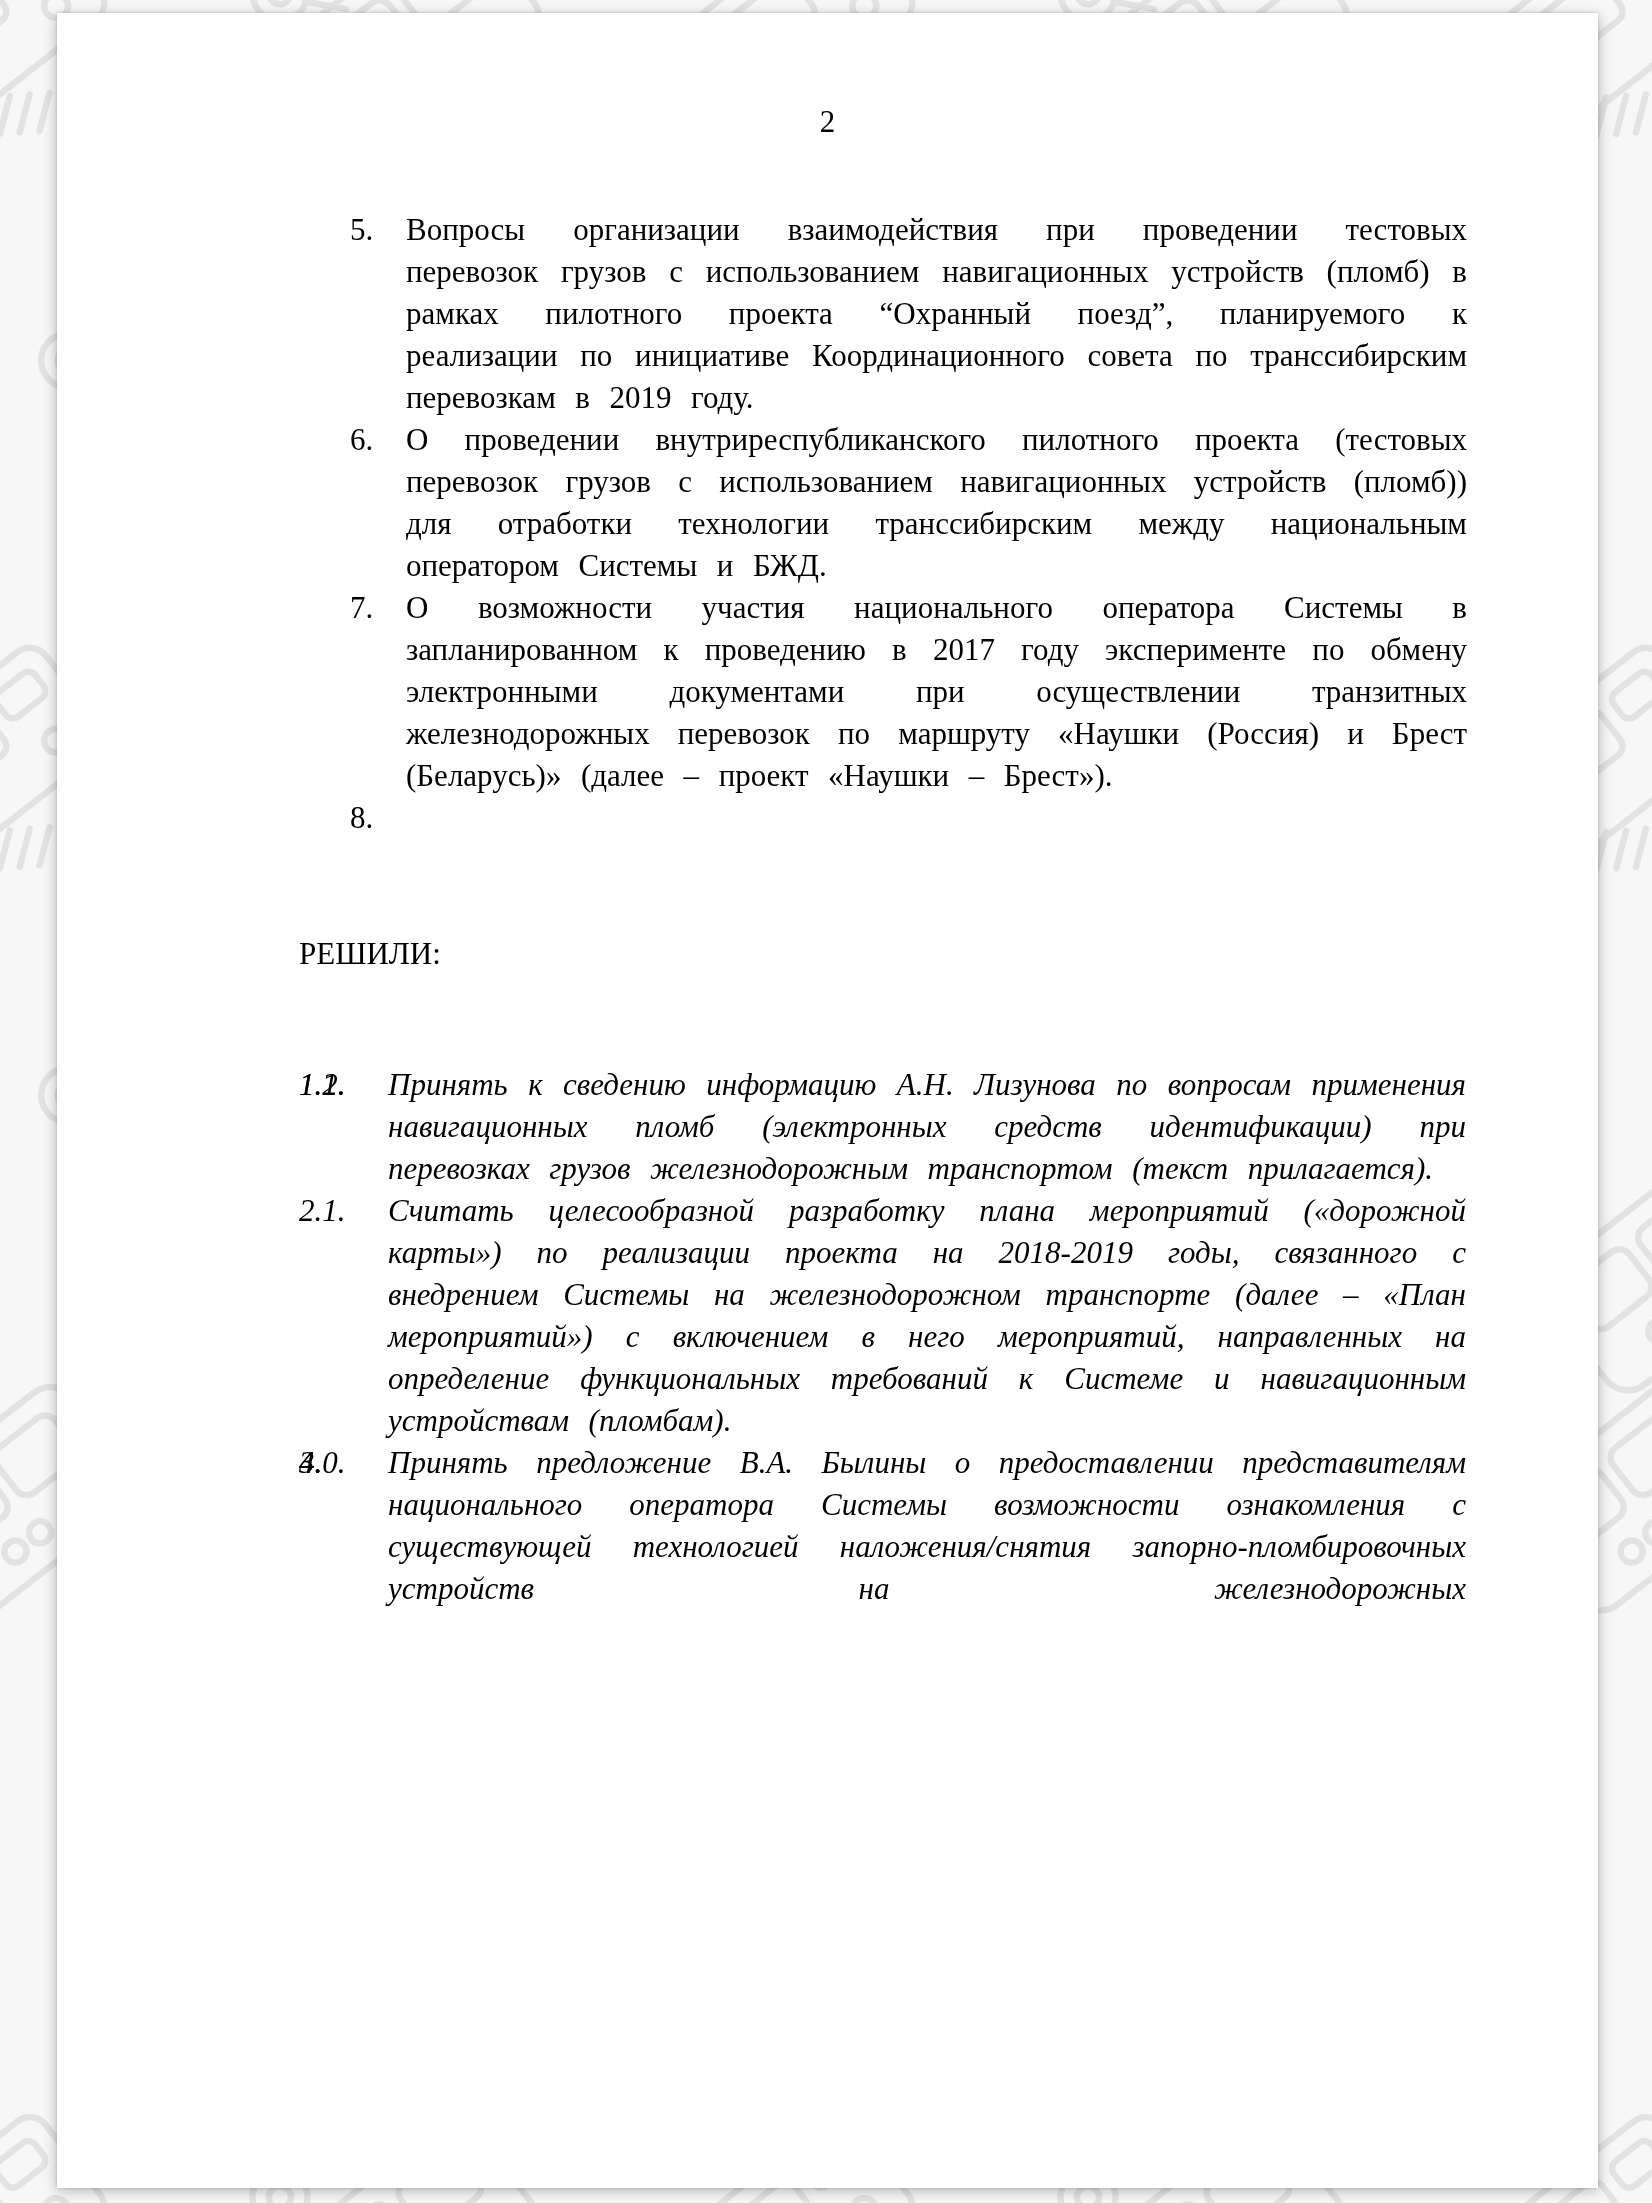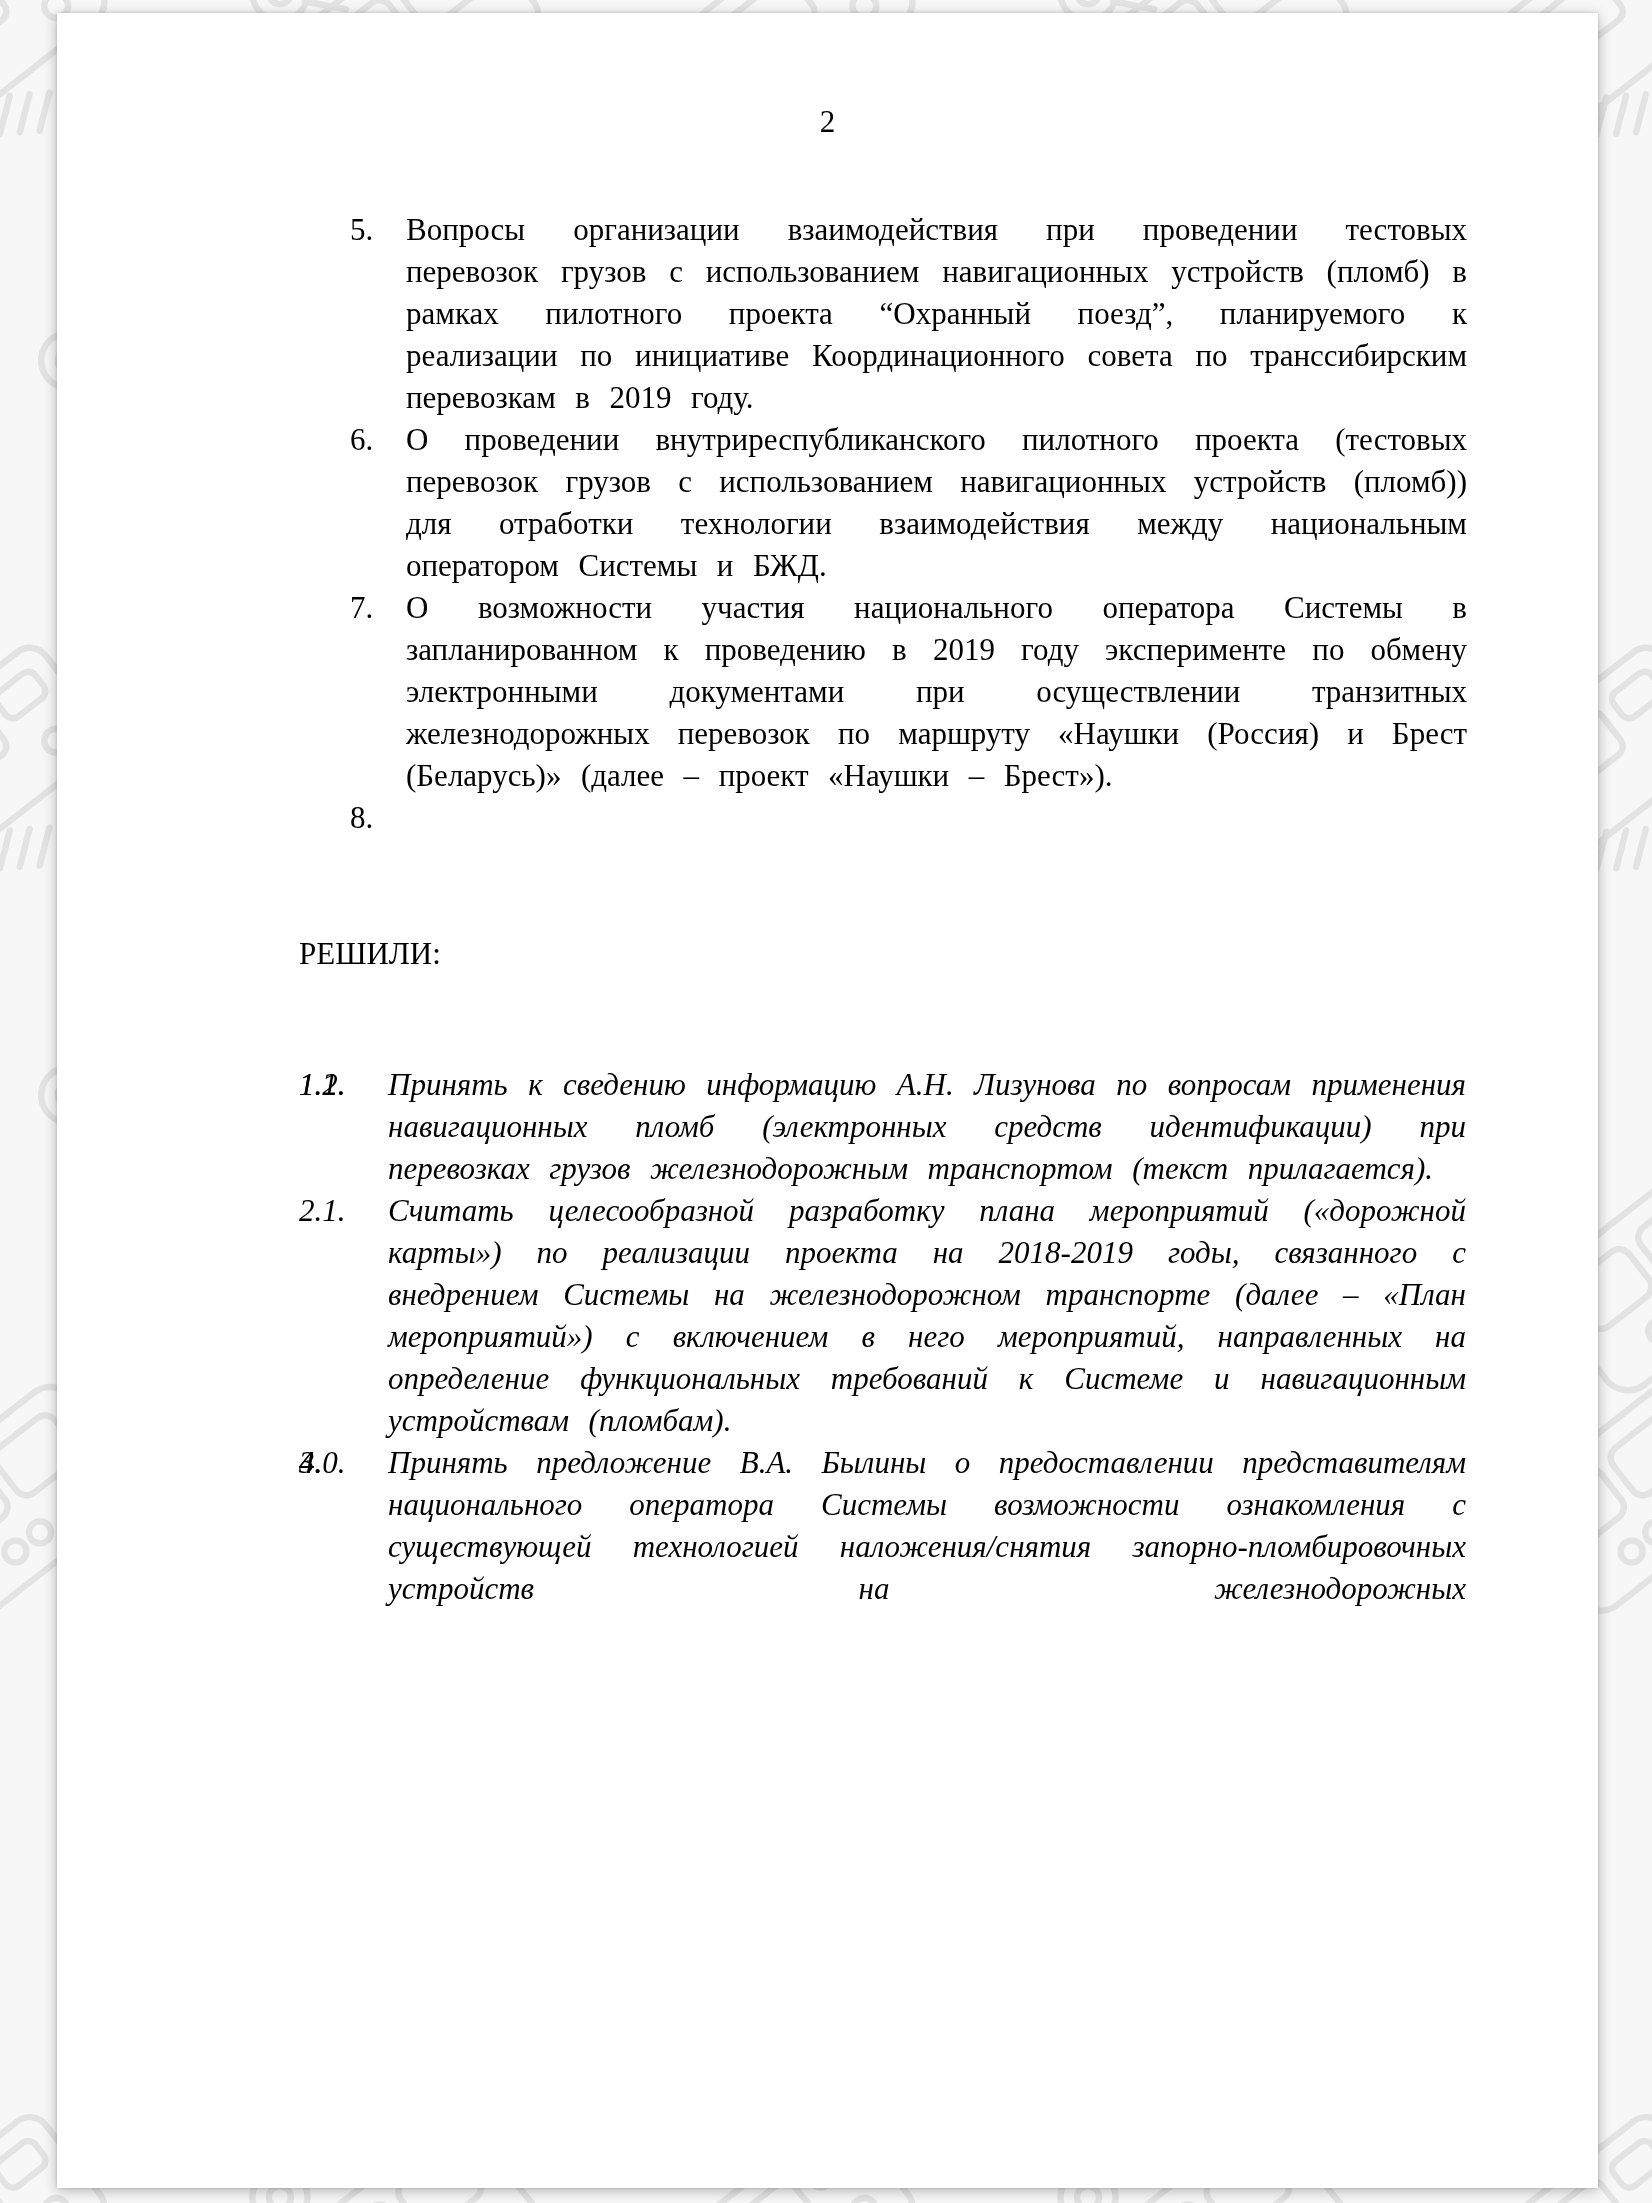--- a/index.html
+++ b/index.html
@@ -98,24 +98,24 @@
 
 <div class="page">
 
   <div class="pageno">2</div>
 
   <div class="textblock list-agenda">
     <div class="item">
       <span class="num">5.</span><span>Вопросы организации взаимодействия при проведении тестовых перевозок грузов с использованием навигационных устройств (пломб) в рамках пилотного проекта “Охранный поезд”, планируемого к реализации по инициативе Координационного совета по транссибирским перевозкам в 2019 году.</span>
     </div>
     <div class="item">
-      <span class="num">6.</span><span>О проведении внутриреспубликанского пилотного проекта (тестовых перевозок грузов с использованием навигационных устройств (пломб)) для отработки технологии взаимодействия между национальным оператором Системы и БЖД.</span>
+      <span class="num">6.</span><span>О проведении внутриреспубликанского пилотного проекта (тестовых перевозок грузов с использованием навигационных устройств (пломб)) для отработки технологии транссибирским между национальным оператором Системы и БЖД.</span>
     </div>
     <div class="item">
-      <span class="num">7.</span><span>О возможности участия национального оператора Системы в запланированном к проведению в 2019 году эксперименте по обмену электронными документами при осуществлении транзитных железнодорожных перевозок по маршруту «Наушки (Россия) и Брест (Беларусь)» (далее – проект «Наушки – Брест»).</span>
+      <span class="num">7.</span><span>О возможности участия национального оператора Системы в запланированном к проведению в 2017 году эксперименте по обмену электронными документами при осуществлении транзитных железнодорожных перевозок по маршруту «Наушки (Россия) и Брест (Беларусь)» (далее – проект «Наушки – Брест»).</span>
     </div>
     <div class="item">
       <span class="num">8.</span>
     </div>
   </div>
 
   <div class="textblock heading">РЕШИЛИ:</div>
 
   <div class="textblock list-resolution">
     <div class="item">

